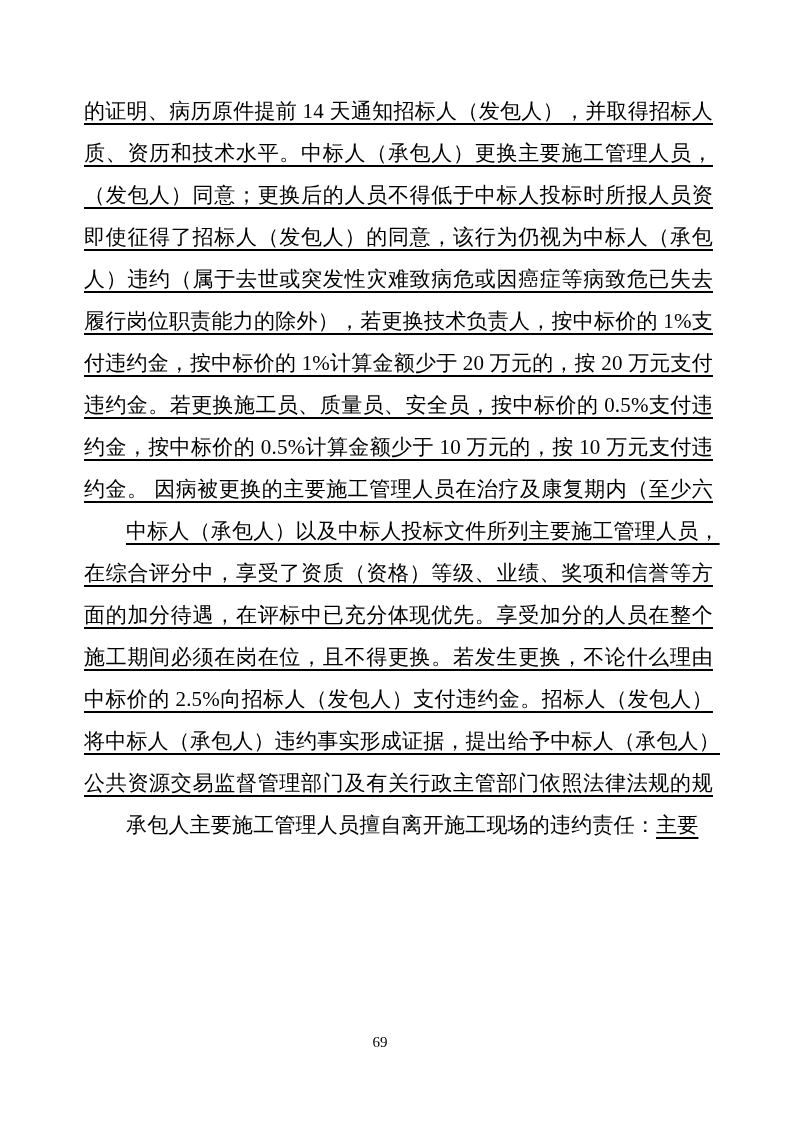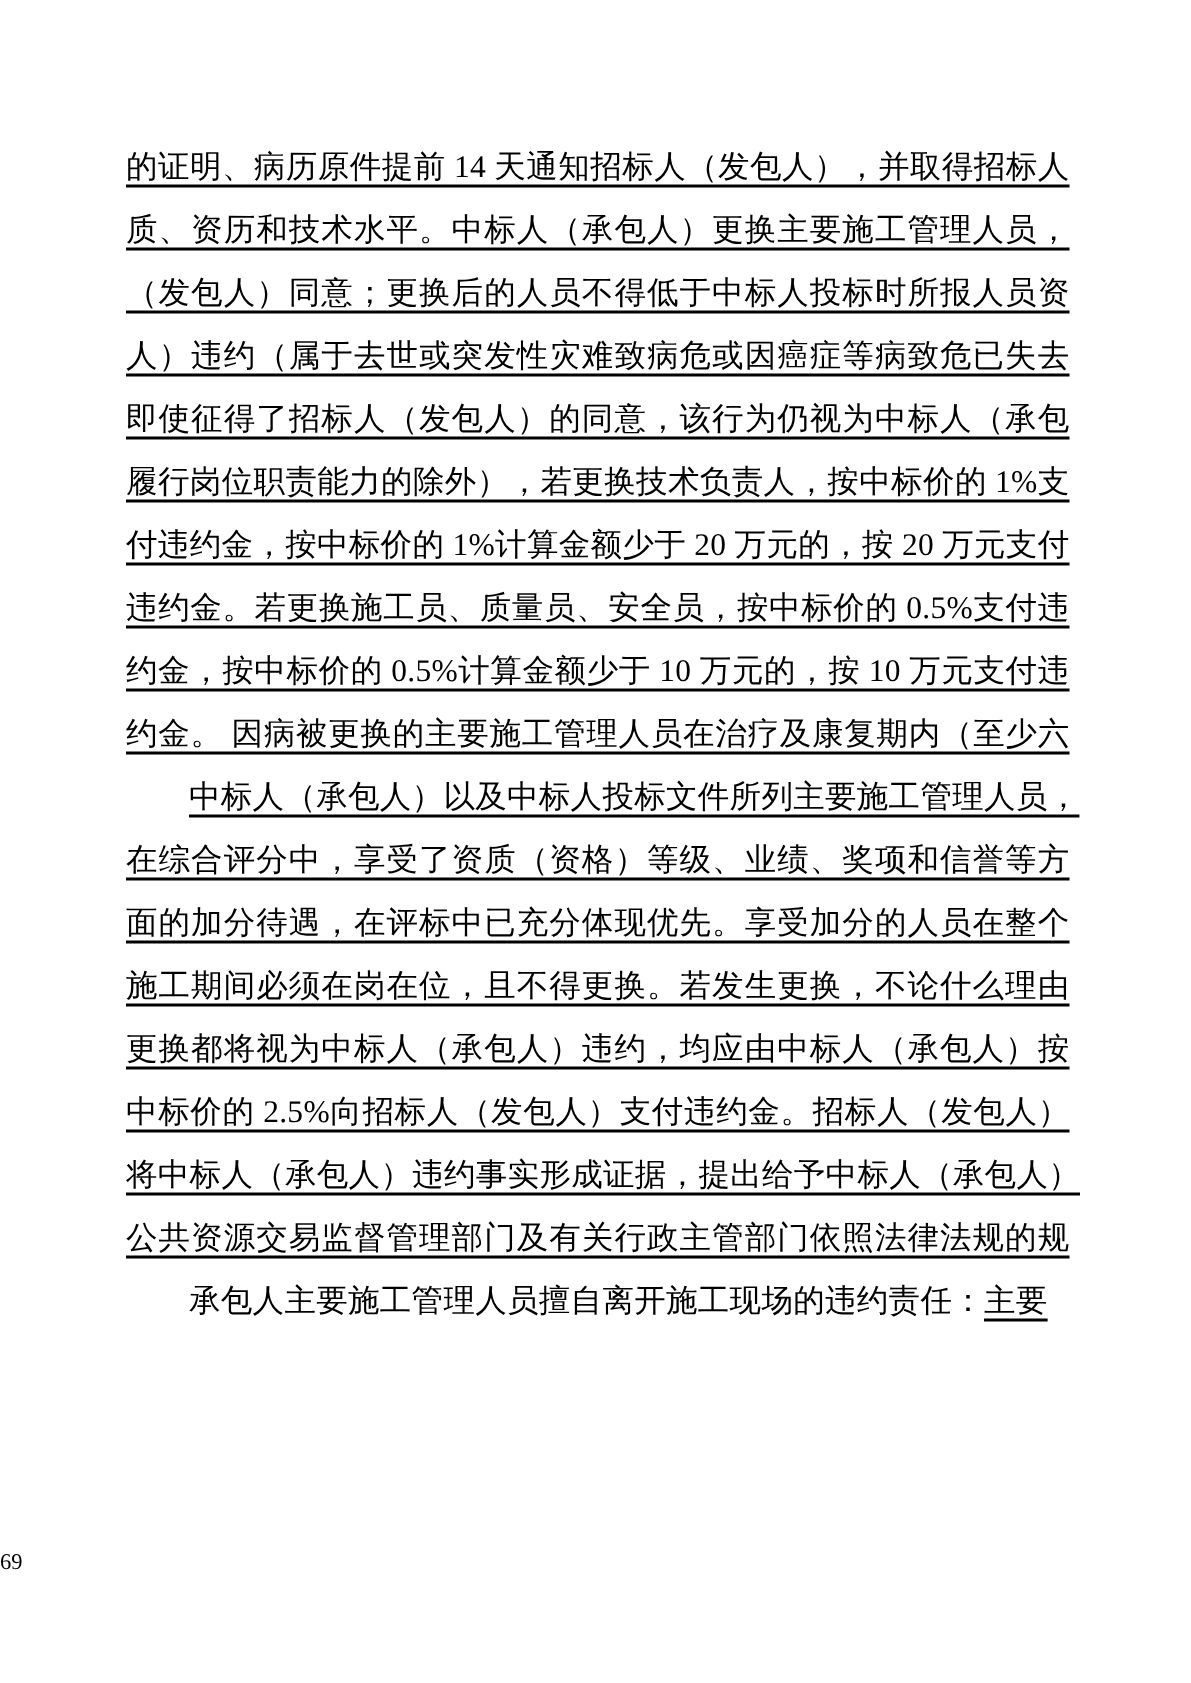--- a/index.html
+++ b/index.html
@@ -42,48 +42,47 @@
     text-decoration: underline;
     text-decoration-color: #000000;
     text-decoration-thickness: 1.5px;
     text-underline-offset: 5px;
   }
   .page-number {
     position: absolute;
     left: 0;
     width: 760px;
     top: 1032px;
-    text-align: left;
+    text-align: center;
     font-size: 15px;
     line-height: 20px;
   }
 </style>
 </head>
 <body>
 
 <div class="page">
   <div class="text-block">
       <div>
         <div class="line"><span class="seg u">的证明、病历原件提前 14 天通知招标人（发包人），并取得招标人</span></div>
         <div class="line"><span class="seg u">质、资历和技术水平。中标人（承包人）更换主要施工管理人员，</span></div>
         <div class="line"><span class="seg u">（发包人）同意；更换后的人员不得低于中标人投标时所报人员资</span></div>
+        <div class="line"><span class="seg u">即使征得了招标人（发包人）的同意，该行为仍视为中标人（承包</span></div>
         <div class="line"><span class="seg u">人）违约（属于去世或突发性灾难致病危或因癌症等病致危已失去</span></div>
-        <div class="line"><span class="seg u">即使征得了招标人（发包人）的同意，该行为仍视为中标人（承包</span></div>
         <div class="line"><span class="seg u">履行岗位职责能力的除外），若更换技术负责人，按中标价的 1%支</span></div>
         <div class="line"><span class="seg u">付违约金，按中标价的 1%计算金额少于 20 万元的，按 20 万元支付</span></div>
         <div class="line"><span class="seg u">违约金。若更换施工员、质量员、安全员，按中标价的 0.5%支付违</span></div>
         <div class="line"><span class="seg u">约金，按中标价的 0.5%计算金额少于 10 万元的，按 10 万元支付违</span></div>
         <div class="line"><span class="seg u">约金。 因病被更换的主要施工管理人员在治疗及康复期内（至少六</span></div>
       </div>
       <div>
         <div class="line indent"><span class="seg u">中标人（承包人）以及中标人投标文件所列主要施工管理人员，</span></div>
         <div class="line"><span class="seg u">在综合评分中，享受了资质（资格）等级、业绩、奖项和信誉等方</span></div>
         <div class="line"><span class="seg u">面的加分待遇，在评标中已充分体现优先。享受加分的人员在整个</span></div>
         <div class="line"><span class="seg u">施工期间必须在岗在位，且不得更换。若发生更换，不论什么理由</span></div>
-        <div class="line"><span class="seg u">更换都将视为中标人（承包人）违约，均应由中标人（承包人）按</span></div>
         <div class="line"><span class="seg u">中标价的 2.5%向招标人（发包人）支付违约金。招标人（发包人）</span></div>
         <div class="line"><span class="seg u">将中标人（承包人）违约事实形成证据，提出给予中标人（承包人）</span></div>
         <div class="line"><span class="seg u">公共资源交易监督管理部门及有关行政主管部门依照法律法规的规</span></div>
       </div>
       <div>
         <div class="line indent short"><span class="seg">承包人主要施工管理人员擅自离开施工现场的违约责任：</span><span class="seg u">主要</span></div>
       </div>
     </div>
   <div class="page-number">69</div>
 </div>

